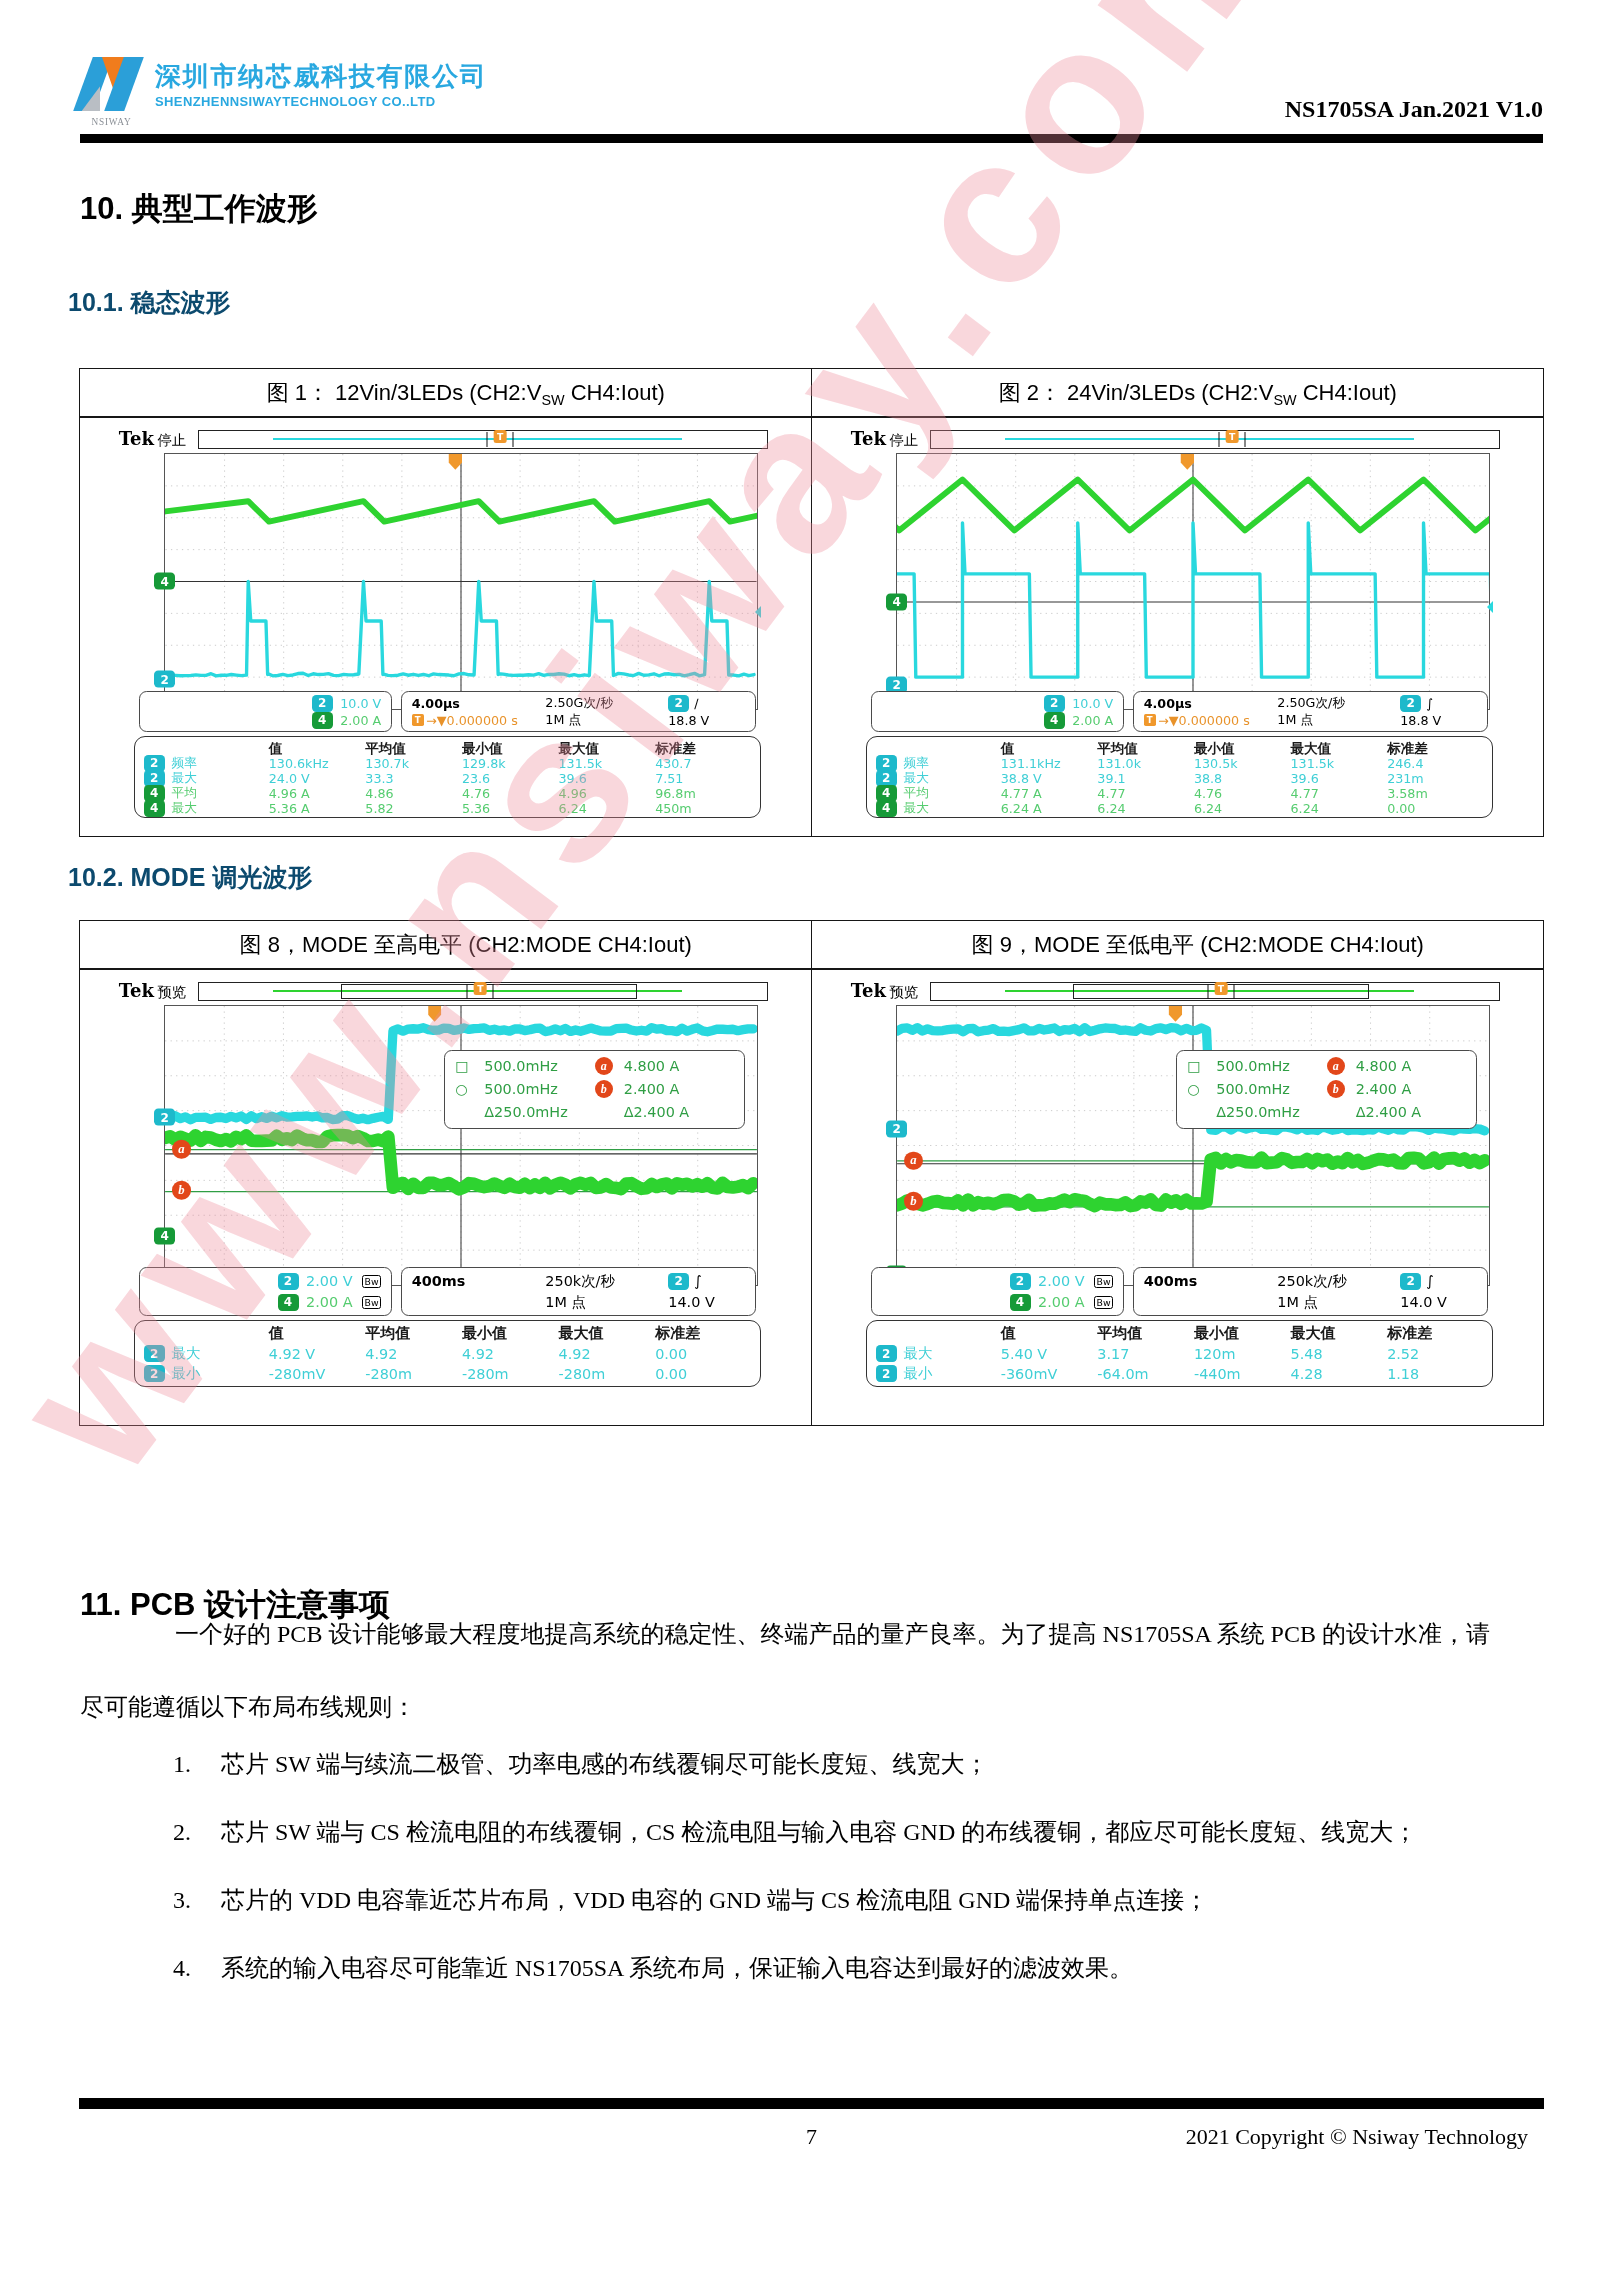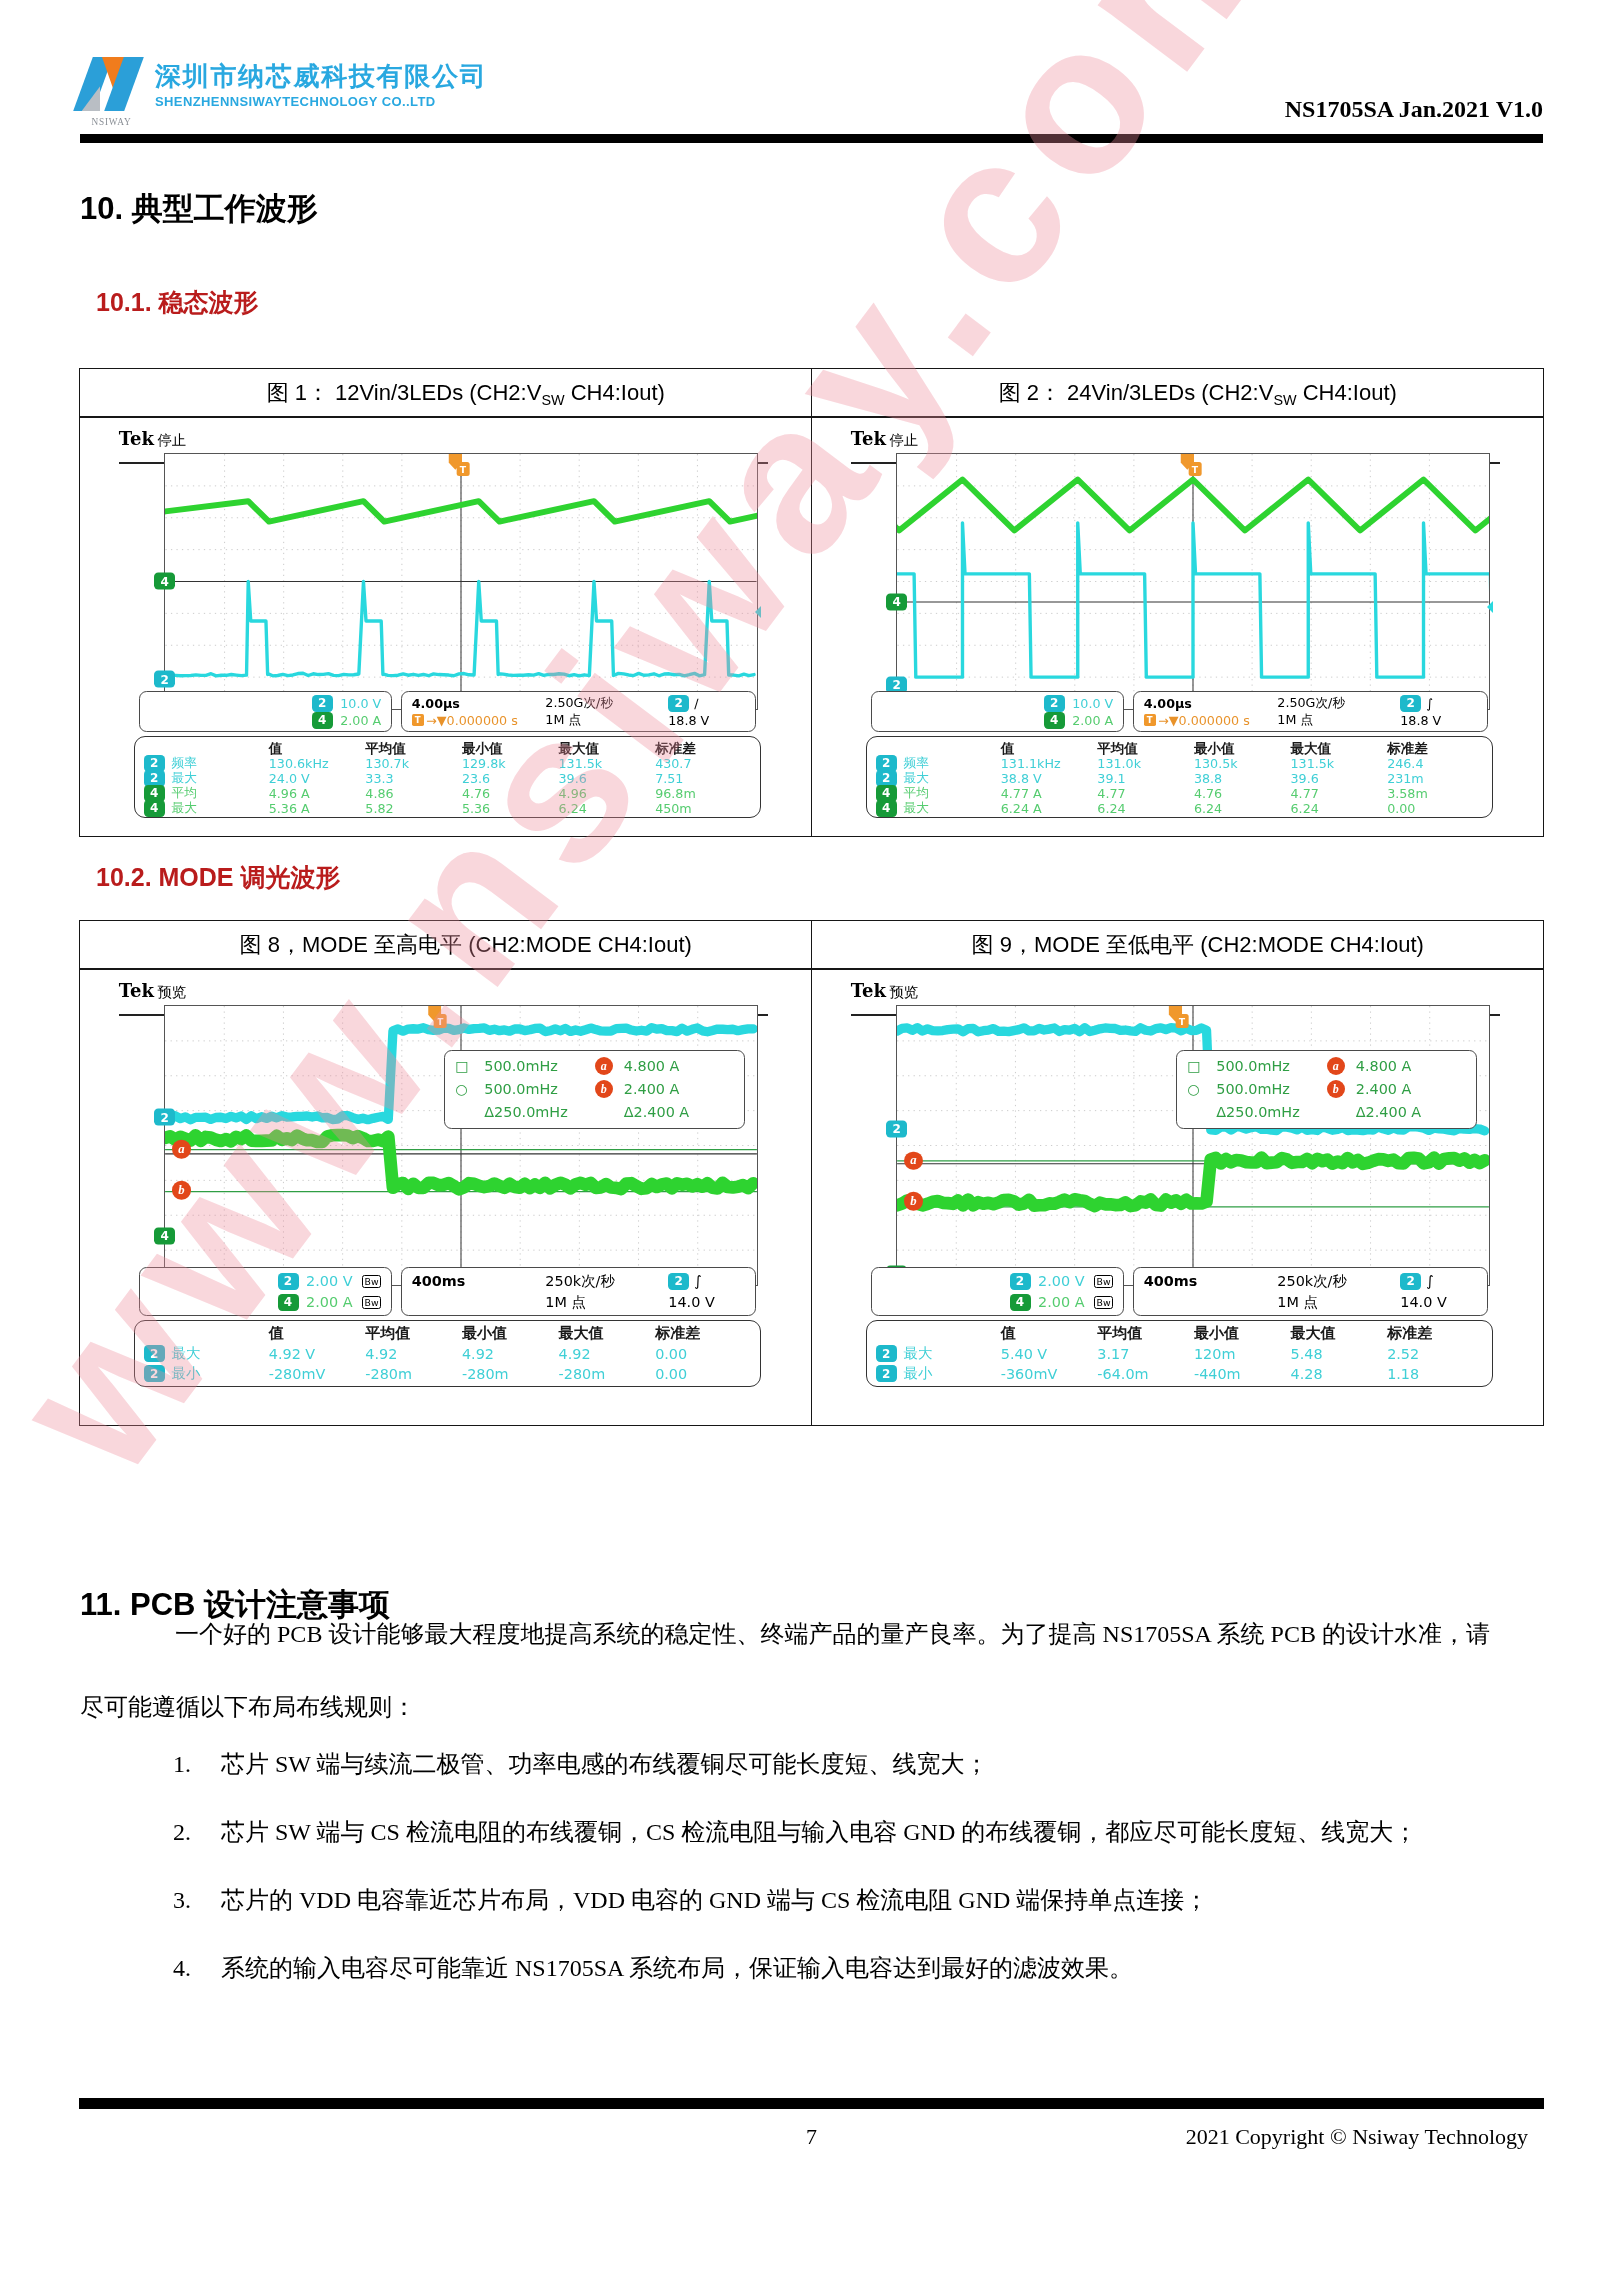--- a/index.html
+++ b/index.html
@@ -18,39 +18,39 @@
         clip-path:polygon(0 100%,100% 0,100% 100%);}
   .lm-cap{position:absolute;left:0;bottom:-1.7px;width:63px;text-align:center;
           font:9.3px "Liberation Serif",serif;color:#8a8f96;letter-spacing:0.8px;}
   .co-names{display:flex;flex-direction:column;justify-content:flex-start;padding-top:1.7px;}
   .co-cn{font:bold 26px "Liberation Sans",sans-serif;color:#29a8e0;letter-spacing:1.7px;}
   .co-en{font:bold 13px "Liberation Sans",sans-serif;color:#29a8e0;letter-spacing:0.4px;}
   .doc-ref{font:bold 24px "Liberation Serif",serif;color:#000;padding-bottom:1.7px;}
   .hrule{position:absolute;left:80px;right:80px;top:134px;height:9.3px;background:#000;}
   
   .h1{position:absolute;left:80px;font:bold 31px "Liberation Sans",sans-serif;color:#000;}
-  .h2{position:absolute;left:96px;font:bold 25px "Liberation Sans",sans-serif;color:#b91c1c;}
+  .h2{position:absolute;left:68px;font:bold 25px "Liberation Sans",sans-serif;color:#0c4a6e;}
   #h10{top:188px;} #h101{top:286px;} #h102{top:861px;} #h11{top:1584px;}
   .para{position:absolute;left:80px;width:1410px;top:1598px;font-size:24px;line-height:73px;
         text-align:justify;text-indent:95px;}
   .pcb-list{position:absolute;left:80px;width:1414px;top:1730px;font-size:24px;line-height:68px;}
   .pcb-item{text-indent:93px;text-align:justify;}
   
   .figtable{position:absolute;left:79px;width:1463px;border:1.7px solid #161616;display:grid;
             grid-template-columns:1fr 1fr;background:#fff;}
   #ft1{top:368px;} #ft2{top:920px;}
   .cap{border-bottom:2.5px solid #161616;padding:9.3px 0 7.6px 41px;
        font:22px "Liberation Sans",sans-serif;white-space:nowrap;text-align:center;}
   .cap sub{font-size:14.4px;}
   .cap.first,.scope-cell.first{border-right:1.7px solid #161616;}
   .scope-cell{position:relative;overflow:hidden;}
   #ft1 .scope-cell{height:418px;} #ft2 .scope-cell{height:455px;}
   
   .scope{position:relative;width:670px;margin:10px auto 0;}
-  .s-head{display:flex;gap:12px;margin:0 12px 2.5px 8.5px;height:22px;flex-direction:column;}
+  .s-head{display:flex;align-items:center;gap:12px;margin:0 12px 2.5px 8.5px;height:22px;}
   .tek{font:bold 18px "DejaVu Serif",serif;white-space:nowrap;}
   .tek .mode{font:14.4px "DejaVu Sans",sans-serif;font-weight:normal;margin-left:3.4px;}
   .acq{position:relative;flex:1;height:17px;border:1.7px solid #222;background:#fff;}
   .acq .ln{position:absolute;left:13%;right:15%;top:50%;height:1.7px;margin-top:-0.8px;}
   .acq .inner{position:absolute;left:25%;right:23%;top:0.8px;bottom:0.8px;border:0.8px solid #222;}
   .acq .br{position:absolute;top:0.8px;bottom:0.8px;width:25px;border-left:1.7px solid #111;border-right:1.7px solid #111;transform:translateX(-50%);}
   .acq .tmark{position:absolute;top:-0.8px;width:12.7px;height:13.5px;background:#f0982c;border-radius:2.5px;
               color:#fff;font:bold 9.3px "DejaVu Sans",sans-serif;display:flex;align-items:center;justify-content:center;
               transform:translateX(-50%);z-index:2;}
   .grat{position:relative;margin:0 0 0 54px;width:592px;background:#fff;border:0.8px solid #555;}

